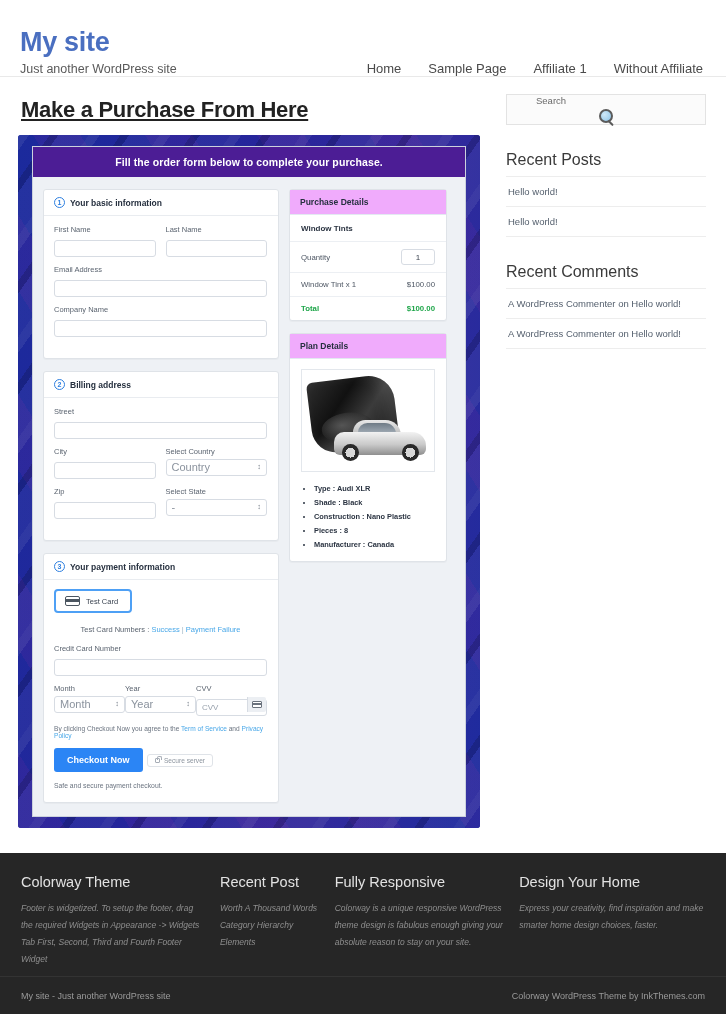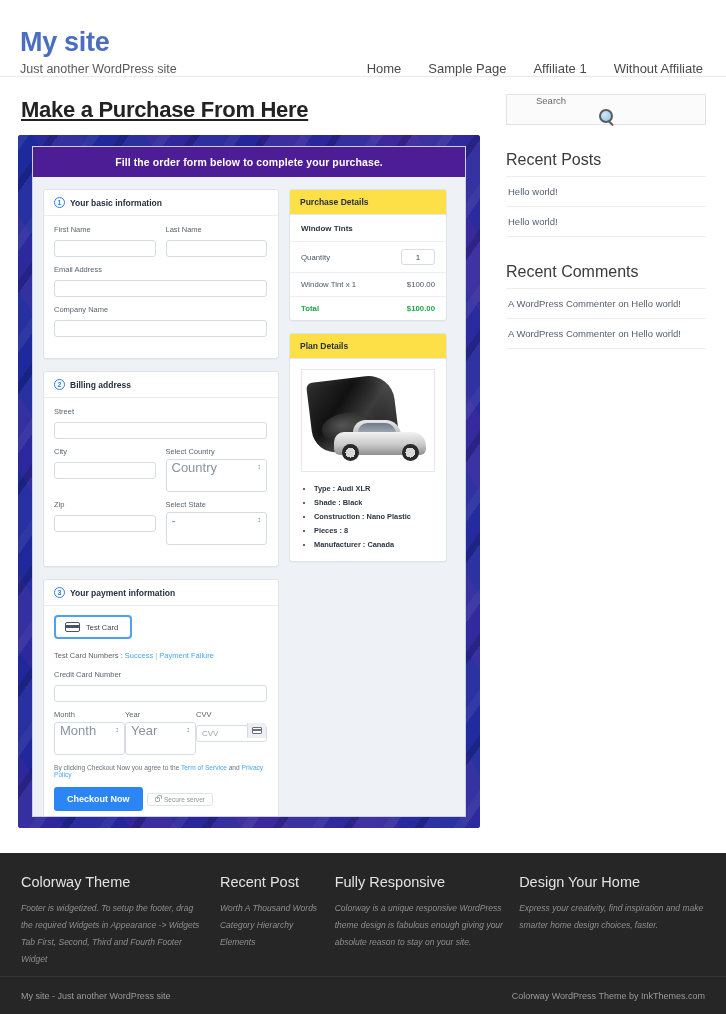--- a/index.html
+++ b/index.html
@@ -81,21 +81,21 @@
   .card {
     background: #ffffff; border: 1px solid #dfe3e8;
     border-radius: 3px; margin-bottom: 12px;
     box-shadow: 0 1px 1px rgba(0,0,0,0.03);
   }
   .card-head {
     display: flex; align-items: center; gap: 5px;
     padding: 7px 10px; border-bottom: 1px solid #e9ecf0;
     font-size: 8.5px; font-weight: bold; color: #26303f;
   }
-  .card-head.tinted { background: #fde047; border-bottom: 1px solid #e3e9f1; }
+  .card-head.tinted { background: #f0abfc; border-bottom: 1px solid #e3e9f1; }
   .step-num {
     width: 11px; height: 11px; border-radius: 50%;
     border: 1px solid #2e7fe0; color: #2e7fe0;
     font-size: 7px; font-weight: bold;
     display: flex; align-items: center; justify-content: center;
     flex: 0 0 auto;
   }
   .card-body { padding: 9px 11px 13px 10px; }
 
   .field { margin-bottom: 8px; }
@@ -108,42 +108,42 @@
   }
   .input::placeholder { color: #9aa3ae; }
   .row2 { display: flex; gap: 10px; }
   .row2 > .field { flex: 1; margin-bottom: 8px; }
   .select-wrap { position: relative; }
   .select-wrap::after {
     content: "\2195"; position: absolute; right: 6px; top: 3px;
     font-size: 7.5px; color: #6c7480; pointer-events: none;
   }
   .select {
-    width: 100%; height: 33px;
+    width: 100%; height: 17px;
     border: 1px solid #d7dce3; border-radius: 3px;
-    background: #fff; font-size: 13px; color: #8b939e;
+    background: #fff; font-size: 11px; color: #8b939e;
     padding: 0 16px 0 5px; line-height: 15px;
   }
 
   
   .test-card-btn {
     display: inline-flex; align-items: center; gap: 6px;
     border: 2px solid #4ea0f5; border-radius: 4px;
     padding: 5px 12px 5px 9px; background: #fff; margin-bottom: 12px;
   }
   .card-glyph {
     width: 15px; height: 10px; border-radius: 2px;
     background: #fff; border: 1.3px solid #4b5560; position: relative;
   }
   .card-glyph::before {
     content:""; position:absolute; left:0; right:0; top:2px; height:2.6px;
     background:#4b5560;
   }
   .test-card-label { font-size: 7.5px; color: #3c4552; }
-  .test-numbers { font-size: 7.5px; color: #5b6470; margin-bottom: 10px; }
+  .test-numbers { font-size: 7.5px; color: #5b6470; margin-bottom: 10px; text-align: center; }
   .link-blue { color: #4aa8e8; text-decoration: none; }
   .sep { color: #9fb6c6; }
 
   .row3 { display: flex; gap: 0; margin-bottom: 9px; justify-content: center; }
   .row3 > div { flex: 1; }
   .cvv-wrap { position: relative; }
   .cvv-input { padding-right: 22px; }
   .cvv-icon {
     position: absolute; right: 1px; top: 1px; width: 19px; height: 15px;
     background: #eceff3; border-left: 1px solid #d7dce3;

